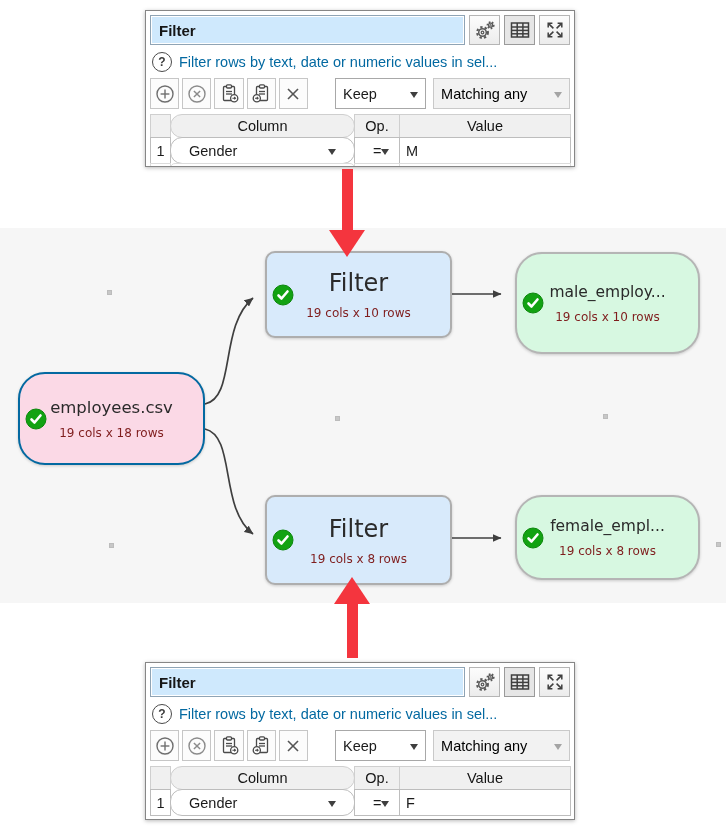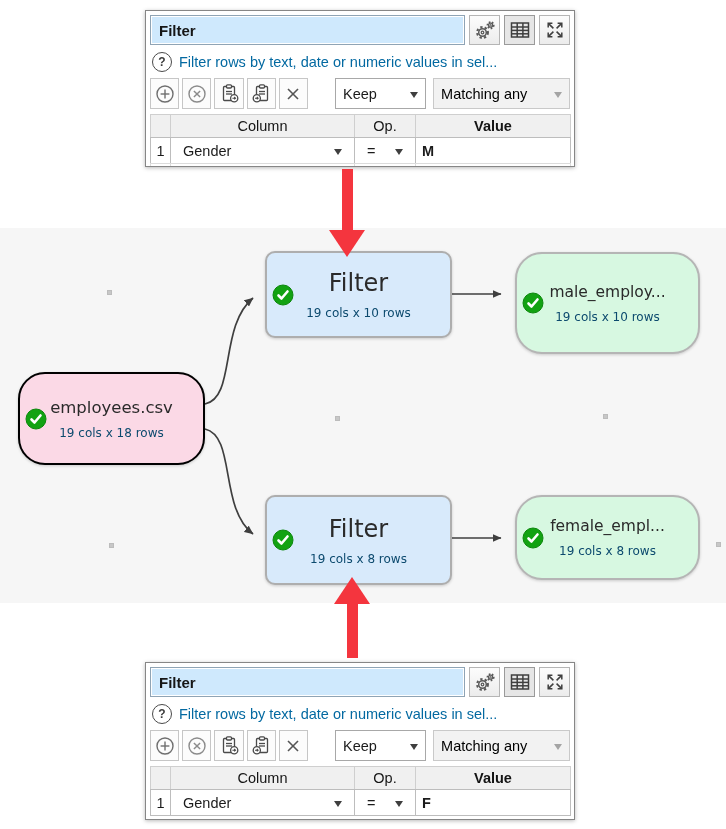--- a/index.html
+++ b/index.html
@@ -34,37 +34,37 @@
   .caret{width:0;height:0;border:4.5px solid transparent;border-top:6px solid #3f3f3f;margin-top:6px;}
   .caret.gray{border-top-color:#a4a4a4;}
 
   .ft{font-size:14.5px;}
   .ft-row{display:flex;}
   .ft-cell{border:1px solid #cfcfcf;margin-right:-1px;margin-bottom:-1px;box-sizing:border-box;
            display:flex;align-items:center;justify-content:center;}
   .ft-head .ft-cell{background:#f0f0f0;height:24px;color:#141414;}
   .ft-body .ft-cell{height:27px;border-color:#bdbdbd;background:#fff;}
   .c-gut{width:21px;}
-  .c-col{width:185px;}
-  .c-op{width:62px;}
-  .c-val{flex:1;font-weight:bold;}
-  .dd{justify-content:space-between;padding:0 12px;}
+  .c-col{width:185px;border-radius:12px;}
+  .c-op{width:46px;}
+  .c-val{flex:1;}
+  .dd{justify-content:space-between;padding:0 18px;}
   .in{justify-content:flex-start;padding:0 6px;}
   .clip-strip{height:10px;background:#fff;border:1px solid #dcdcdc;margin-top:0;}
 
   
   #canvas{position:absolute;left:0;top:228px;width:726px;height:375px;background:#f6f6f6;}
   .edges{position:absolute;left:0;top:0;}
   .dot{position:absolute;width:5px;height:5px;background:#c7c7c7;border:1px solid #bcbcbc;box-sizing:border-box;}
 
   .node{position:absolute;box-sizing:border-box;display:flex;flex-direction:column;align-items:center;
         justify-content:center;gap:9px;box-shadow:0 1px 3px rgba(0,0,0,.18);}
   .node .n-title{color:#2a2a2a;font-family:"DejaVu Sans",sans-serif;}
-  .node .n-sub{font-size:12px;color:#0c4a6e;font-family:"DejaVu Sans",sans-serif;}
-  .n-source{left:18px;top:144px;width:187px;height:93px;background:#fbd9e6;border:2px solid #000000;border-radius:27px;}
+  .node .n-sub{font-size:12px;color:#7f1d1d;font-family:"DejaVu Sans",sans-serif;}
+  .n-source{left:18px;top:144px;width:187px;height:93px;background:#fbd9e6;border:2px solid #0369a1;border-radius:27px;}
   .n-source .n-title{font-size:16.5px;}
   .n-filter-top{left:265px;top:23px;width:187px;height:87px;background:#d8eafb;border:2px solid #aeaeae;border-radius:10px;}
   .n-filter-bottom{left:265px;top:267px;width:187px;height:90px;background:#d8eafb;border:2px solid #aeaeae;border-radius:10px;}
   .n-filter-top .n-title,.n-filter-bottom .n-title{font-size:24px;}
   .n-out-top{left:515px;top:24px;width:185px;height:102px;background:#d7f8e1;border:2px solid #b5b5b5;border-radius:27px;}
   .n-out-bottom{left:515px;top:267px;width:185px;height:85px;background:#d7f8e1;border:2px solid #b5b5b5;border-radius:27px;}
   .n-out-top .n-title,.n-out-bottom .n-title{font-size:15.5px;}
   .badge{position:absolute;left:5px;top:calc(50% - 11px);width:22px;height:22px;}
 
   

